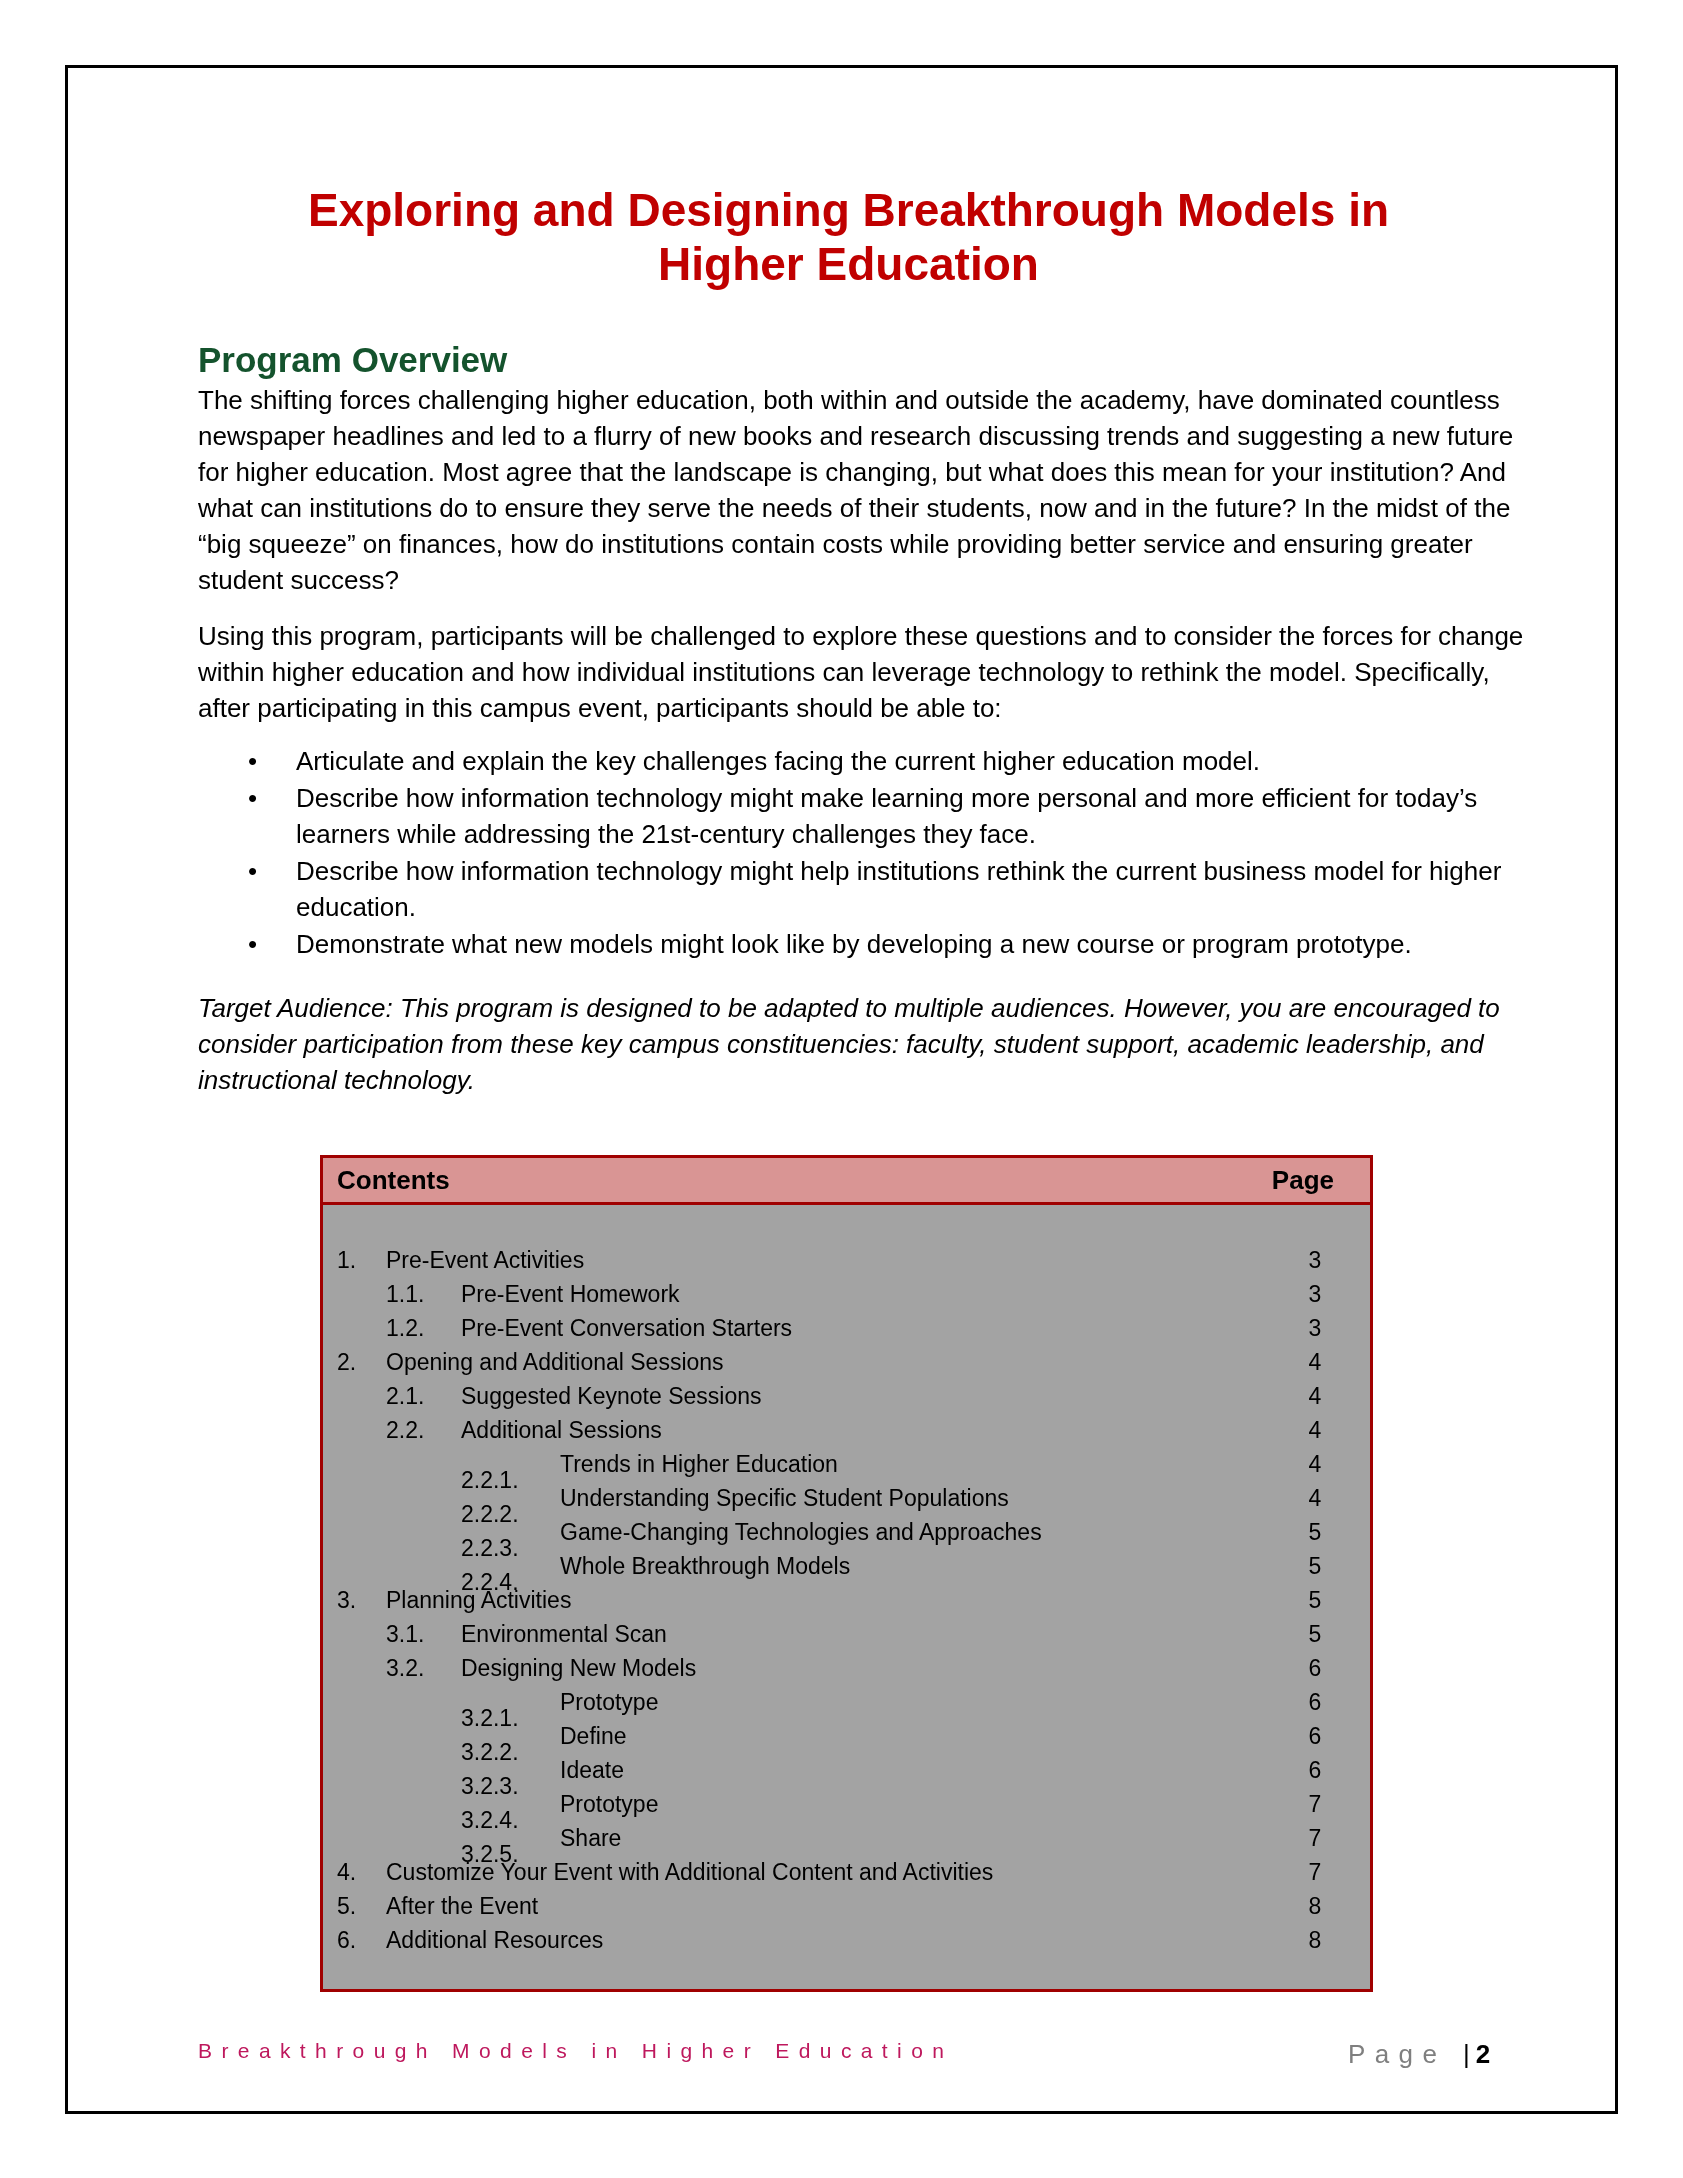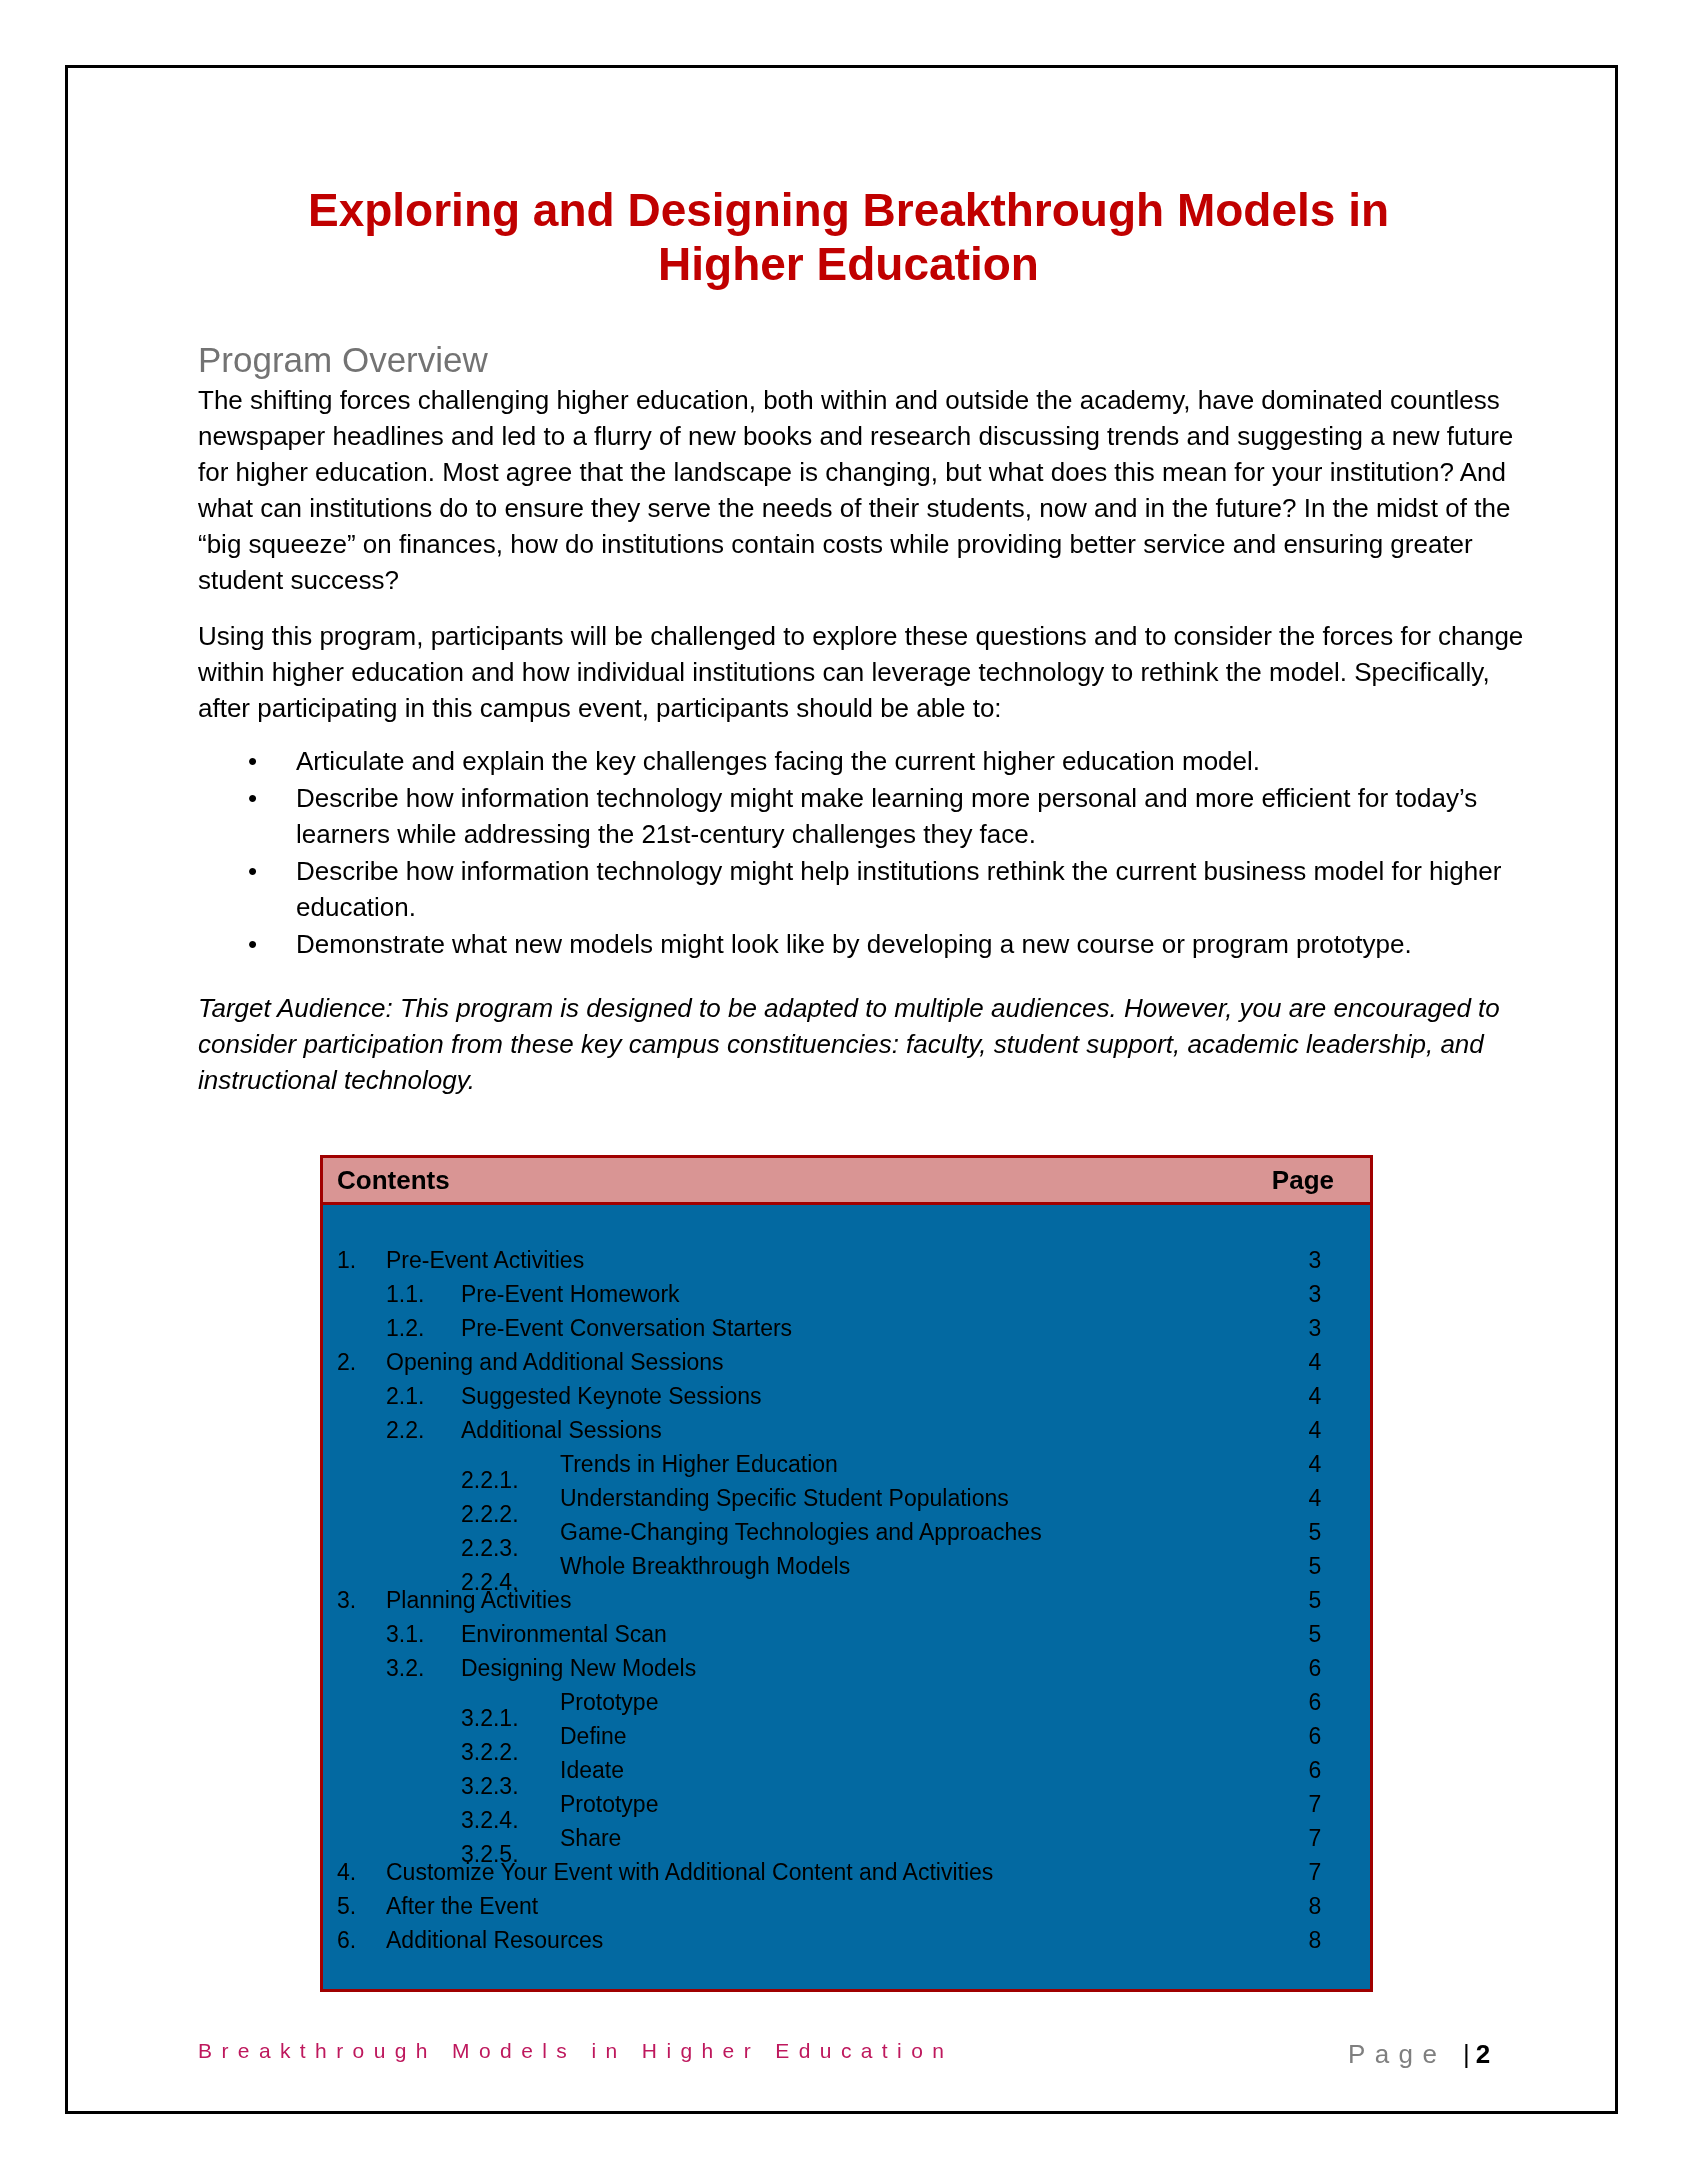--- a/index.html
+++ b/index.html
@@ -2,32 +2,32 @@
 <html><head>
 <meta charset="utf-8">
 <style>
   html, body { margin: 0; padding: 0; background: #ffffff; }
   body { width: 1683px; height: 2178px; position: relative; overflow: hidden;
          font-family: "Liberation Sans", sans-serif; color: #000; }
   .page-frame { position: absolute; left: 65px; top: 65px; width: 1547px; height: 2043px;
                 border: 3px solid #000; box-sizing: content-box; }
   .title { position: absolute; left: 198px; width: 1287px; top: 176px; margin: 7px;
            text-align: center; color: #c00000; font-weight: bold; font-size: 46px; line-height: 54px; }
-  .h2 { position: absolute; left: 198px; top: 340px; margin: 0; color: #737373;
-        font-weight: normal; font-size: 35px; line-height: 40px; }
+  .h2 { position: absolute; left: 198px; top: 340px; margin: 0; color: #14532d;
+        font-weight: bold; font-size: 35px; line-height: 40px; }
   .para { position: absolute; left: 198px; width: 1327px; margin: 0; font-size: 26px; line-height: 36px; }
   .p1 { top: 382px; }
   .p2 { top: 618px; }
   .bullets { position: absolute; left: 198px; top: 743px; width: 1327px; margin: 0; padding: 0; list-style: none;
              font-size: 26px; line-height: 36px; }
   .bullets li { position: relative; padding-left: 98px; margin: 0 0 1px 0; }
   .bullets li .dot { position: absolute; left: 50px; top: 0; }
   .p3 { top: 990px; font-style: italic; }
   .toc { position: absolute; left: 320px; top: 1155px; width: 1047px; height: 831px;
-         border: 3px solid #a00000; background: #0369a1; }
+         border: 3px solid #a00000; background: #a3a3a3; }
   .toc-head { height: 44px; background: #d99594; border-bottom: 3px solid #a00000; position: relative;
               font-weight: bold; font-size: 26px; }
   .toc-head .c { position: absolute; left: 14px; top: 7px; }
   .toc-head .p { position: absolute; right: 36px; top: 7px; }
   .toc-body { position: relative; padding-top: 38px; }
   .toc-row { position: relative; height: 34px; font-size: 23px; line-height: 34px; }
   .toc-row .num { position: absolute; }
   .toc-row .lbl { position: absolute; white-space: nowrap; }
   .toc-row .pg { position: absolute; left: 977px; width: 30px; text-align: center; }
   .lv1 .num { left: 14px; } .lv1 .lbl { left: 63px; }

